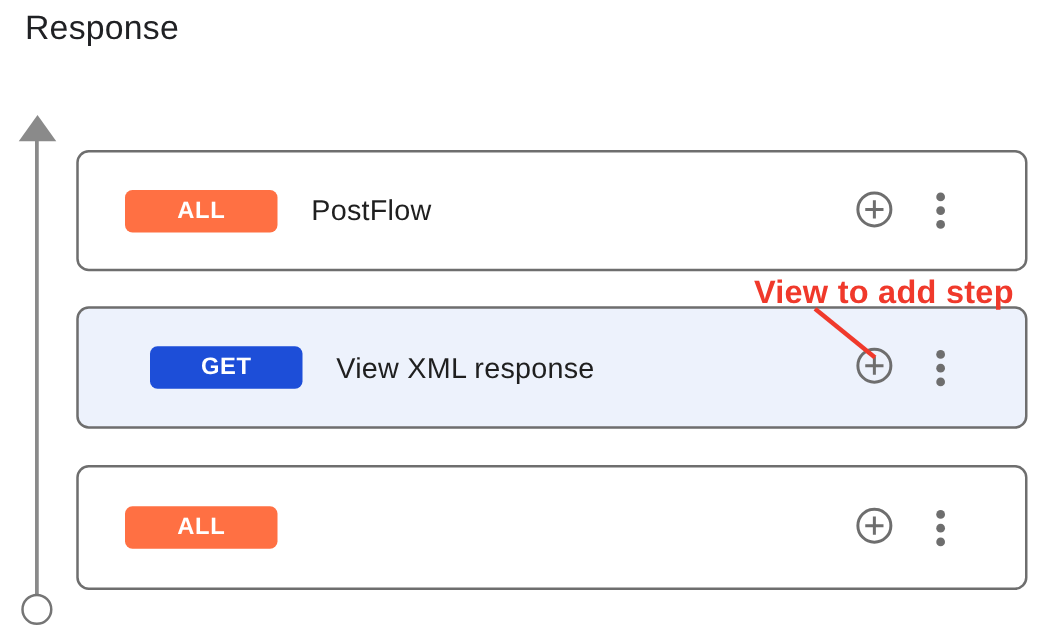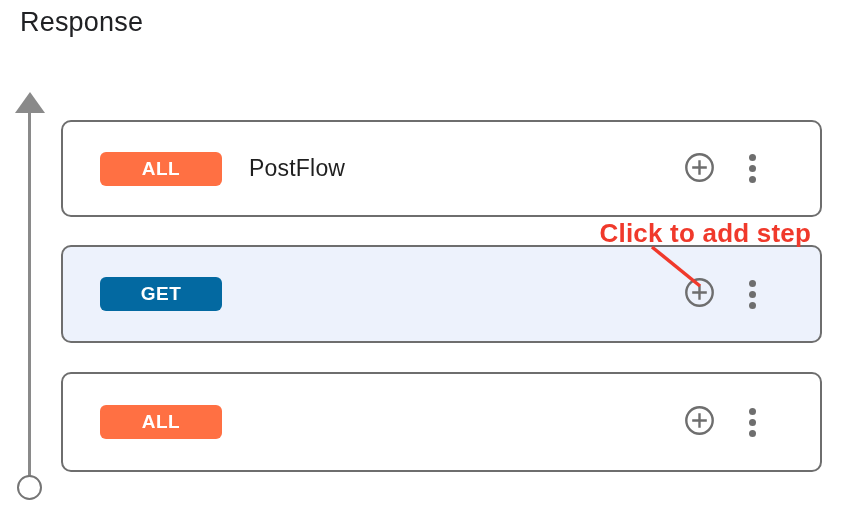--- a/index.html
+++ b/index.html
@@ -160,21 +160,22 @@
         <span class="kebab">
           <span class="dot"></span>
             <span class="dot"></span>
             <span class="dot"></span>
         </span>
       </button>
     </div>
   </div>
 
   <div class="card card-2 selected">
-    <div class="verb-badge" style="background-color: #0369a1;">GET</div>
+    <div class="verb-badge" style="background-color: #1d4ed8; margin-left: 20px;">GET</div>
+    <div class="card-name">View XML response</div>
     <div class="card-actions">
       <button class="icon-btn">
         <span>
           <svg width="31" height="31" viewBox="0 0 31 31">
             <circle cx="15.5" cy="15.5" r="13.2" fill="none" stroke="#6e6e6e" stroke-width="2.4"></circle>
             <path d="M15.5 8.2 v14.6 M8.2 15.5 h14.6" stroke="#6e6e6e" stroke-width="2.4" fill="none"></path>
           </svg>
         </span>
       </button>
       <button class="icon-btn">
@@ -201,18 +202,18 @@
       <button class="icon-btn">
         <span class="kebab">
           <span class="dot"></span>
             <span class="dot"></span>
             <span class="dot"></span>
         </span>
       </button>
     </div>
   </div>
 
-  <div class="annotation-label" style="color: rgb(240, 57, 43);">Click to add step</div>
+  <div class="annotation-label" style="color: rgb(240, 57, 43);">View to add step</div>
   <svg class="annotation-overlay">
     <line x1="652" y1="247" x2="700" y2="286" stroke-width="3.5" stroke="#F0392B"></line>
   </svg>
 
 </div>
 
 </body></html>

